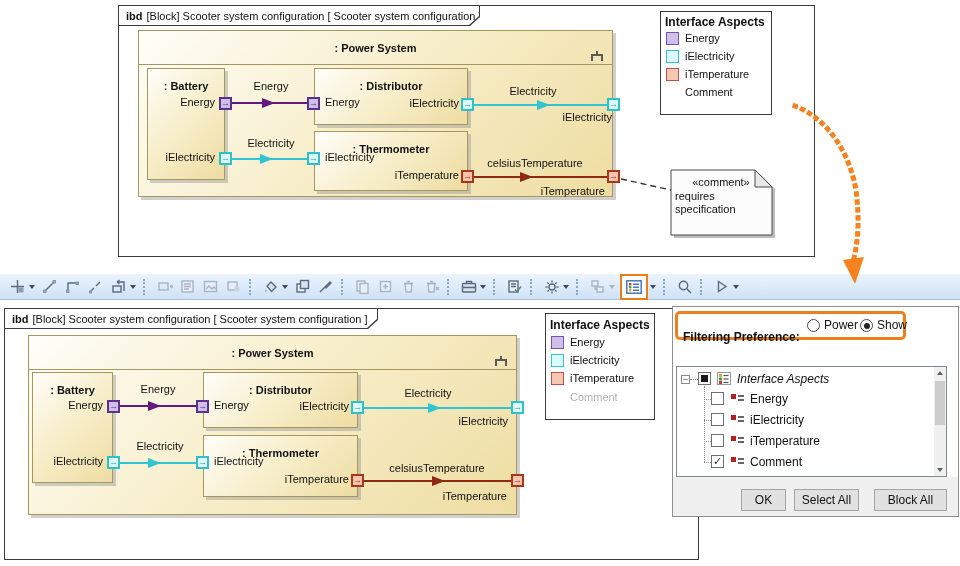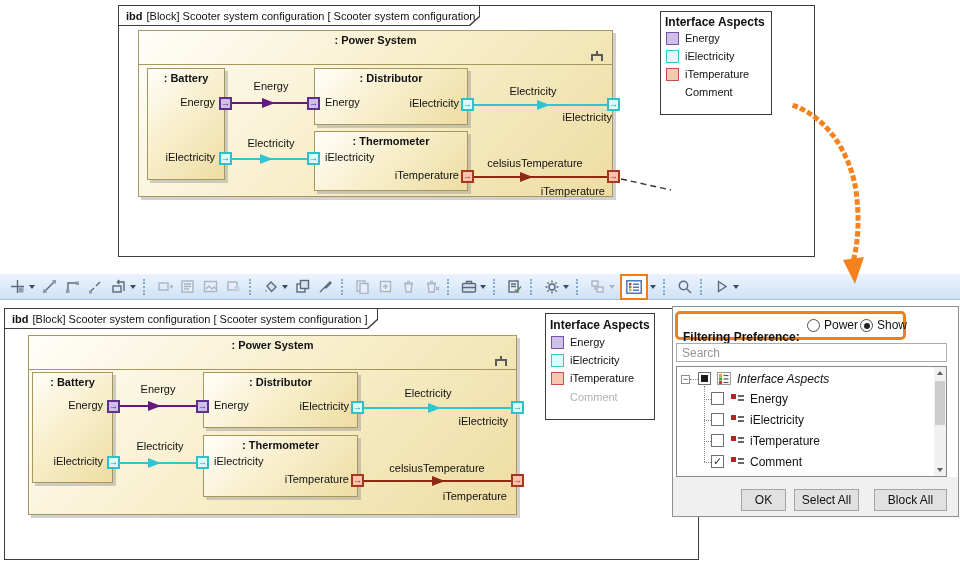--- a/index.html
+++ b/index.html
@@ -11,21 +11,21 @@
   .tab{position:absolute;height:21px;background:#3c3c3c;
        clip-path:polygon(0 0,100% 0,100% calc(100% - 9px),calc(100% - 10px) 100%,0 100%);}
   .tab-in{position:absolute;inset:1px;background:#fff;
        clip-path:polygon(0 0,100% 0,100% calc(100% - 9px),calc(100% - 10px) 100%,0 100%);
        display:flex;align-items:center;padding-left:7px;font-size:11px;white-space:nowrap;box-sizing:border-box;}
   .tab-in b{margin-right:4px;}
   
   .blk{position:absolute;box-sizing:border-box;border:1px solid #a6975e;
        background:linear-gradient(135deg,#fffef9 0%,#f8efcd 45%,#eedda2 100%);
        box-shadow:3px 3px 0 rgba(150,150,150,.45);}
-  .btitle{font-weight:bold;font-size:11px;text-align:center;padding-top:3px;white-space:nowrap;}
+  .btitle{font-weight:bold;font-size:11px;text-align:center;padding-top:11px;white-space:nowrap;}
   .pshead{position:absolute;top:0;left:0;right:0;height:33px;border-bottom:1px solid #a6975e;}
   
   .port{position:absolute;width:13px;height:13px;box-sizing:border-box;border:2px solid;
         display:flex;align-items:center;justify-content:center;z-index:4;}
   .port span{font-size:9px;font-weight:bold;line-height:1;}
   .port.p-energy{border-color:#5f2f8e;background:#cdc1ea;color:#5f2f8e;}
   .port.p-elec{border-color:#2fc0cc;background:#ddfbfc;color:#21a2ae;}
   .port.p-temp{border-color:#a8371c;background:#f7c5ae;color:#a8371c;}
   
   .wire{position:absolute;height:0;border-top:2px solid;z-index:3;}
@@ -173,20 +173,30 @@
     <div class="lg-title" style="top:3px;">Interface Aspects</div>
     <div class="lg-sw sw-energy" style="left:5px;top:20px;"></div>
     <div class="lg-lab" style="left:24px;top:20px;">Energy</div>
     <div class="lg-sw sw-elec" style="left:5px;top:38px;"></div>
     <div class="lg-lab" style="left:24px;top:38px;">iElectricity</div>
     <div class="lg-sw sw-temp" style="left:5px;top:56px;"></div>
     <div class="lg-lab" style="left:24px;top:56px;">iTemperature</div>
     <div class="lg-lab" style="left:24px;top:74px;">Comment</div>
   </div>
 
+  <div class="abs" style="left:670px;top:169px;width:106px;height:70px;z-index:5;">
+    <svg width="106" height="70" viewBox="0 0 106 70" style="position:absolute;left:0;top:0;">
+      <path d="M4 4 H89 L105 20 V69 H4 Z" fill="#bdbdbd"></path>
+      <path d="M1 1 H85 L102 18 V66 H1 Z" fill="#fcfcfc" stroke="#4a4a4a"></path>
+      <path d="M85 1 V18 H102 Z" fill="#e8e8e8" stroke="#4a4a4a"></path>
+    </svg>
+    <div class="smallnote" style="left:0;top:7px;width:102px;text-align:center;">«comment»</div>
+    <div class="smallnote" style="left:5px;top:21px;">requires</div>
+    <div class="smallnote" style="left:5px;top:34px;">specification</div>
+  </div>
 
   <div id="toolbar">
     <span class="ti">
         <svg width="15" height="15" class="en">
           <path d="M7.5 1v13M1 7.5h13"></path>
           <rect x="8.5" y="8.5" width="5" height="5" fill="#8d9bb0" stroke="none"></rect>
         </svg>
       </span>
     <span class="dd"></span>
     <span class="ti">
@@ -435,21 +445,20 @@
   <div id="panel"></div>
   <div class="abs" style="left:673px;top:477px;width:285px;height:39px;background:#f0f0f0;z-index:10;"></div>
 
   <div class="obox" style="left:675px;top:311px;width:231px;height:29px;"></div>
   <div class="ptext" style="left:683px;top:330px;font-weight:bold;">Filtering Preference:</div>
   <div class="radio" style="left:807px;top:319px;"></div>
   <div class="ptext" style="left:824px;top:318px;">Power</div>
   <div class="radio sel" style="left:860px;top:319px;"></div>
   <div class="ptext" style="left:877px;top:318px;">Show</div>
 
-  <input id="searchbox" type="text" placeholder="Search" style="">
 
   <div id="treebox"></div>
 
   <div class="texp" style="left:681px;top:375px;z-index:12;">−</div>
   <div class="doth" style="left:690px;top:379px;width:8px;z-index:12;"></div>
   <div class="cb ind" style="left:698px;top:372px;z-index:12;"></div>
   <svg style="position:absolute;left:717px;top:372px;z-index:12;" width="14" height="13" viewBox="0 0 14 13">
     <rect x="0.5" y="0.5" width="13" height="12" fill="#fff" stroke="#9a9a9a"></rect>
     <rect x="2" y="2" width="3" height="3" fill="#e8a33d"></rect>
       <path d="M6.5 3.5 h5" stroke="#555" stroke-width="1.2"></path>

